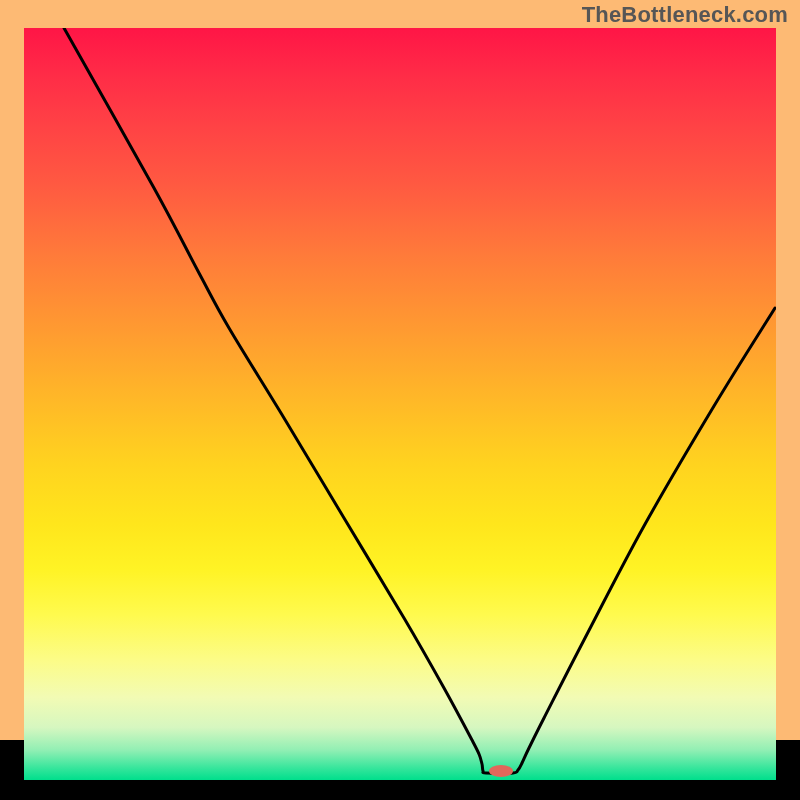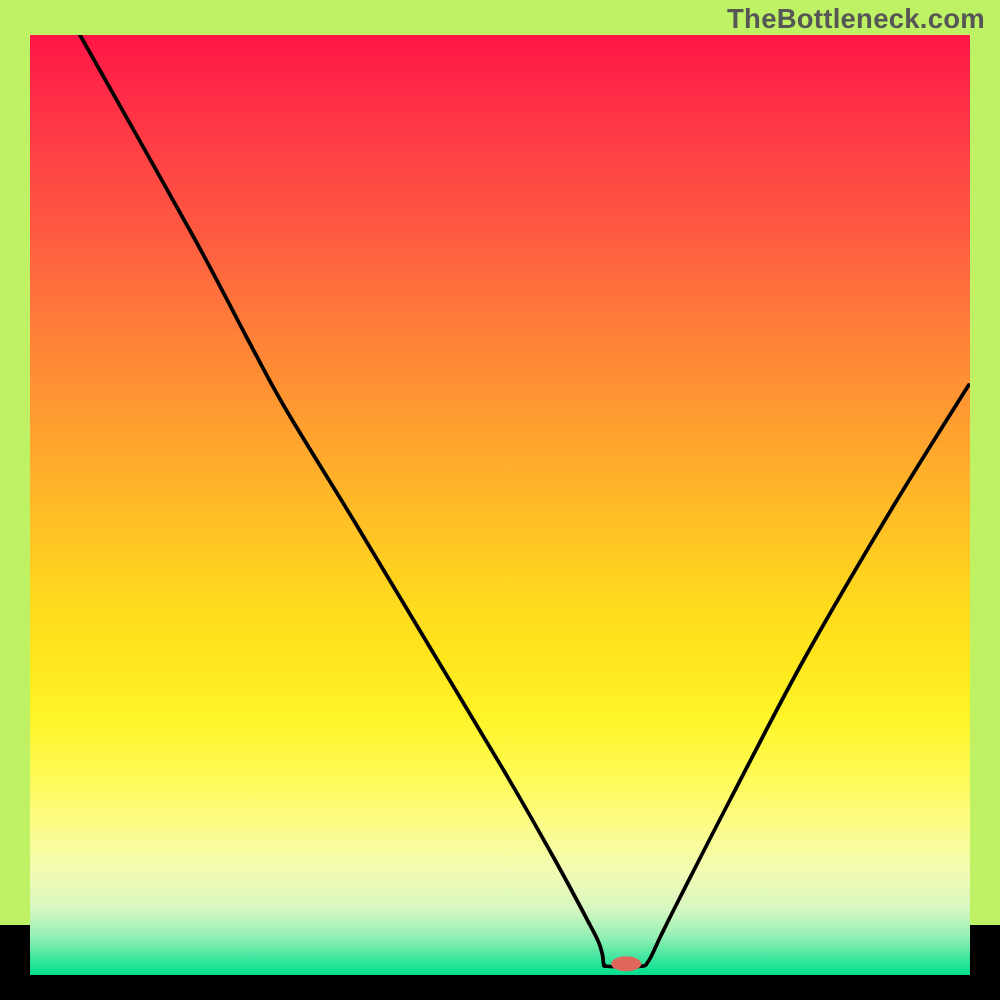--- a/index.html
+++ b/index.html
@@ -7,21 +7,21 @@
     padding: 0;
     width: 800px;
     height: 800px;
     background: #000;
     overflow: hidden;
   }
   .frame {
     position: relative;
     width: 800px;
     height: 740px;
-    background: #bef264;
+    background: #fdba74;
   }
   .watermark {
     position: absolute;
     top: 2px;
     right: 12px;
     font-family: Arial, Helvetica, sans-serif;
     font-size: 22px;
     font-weight: 600;
     color: #565656;
     letter-spacing: 0.2px;

